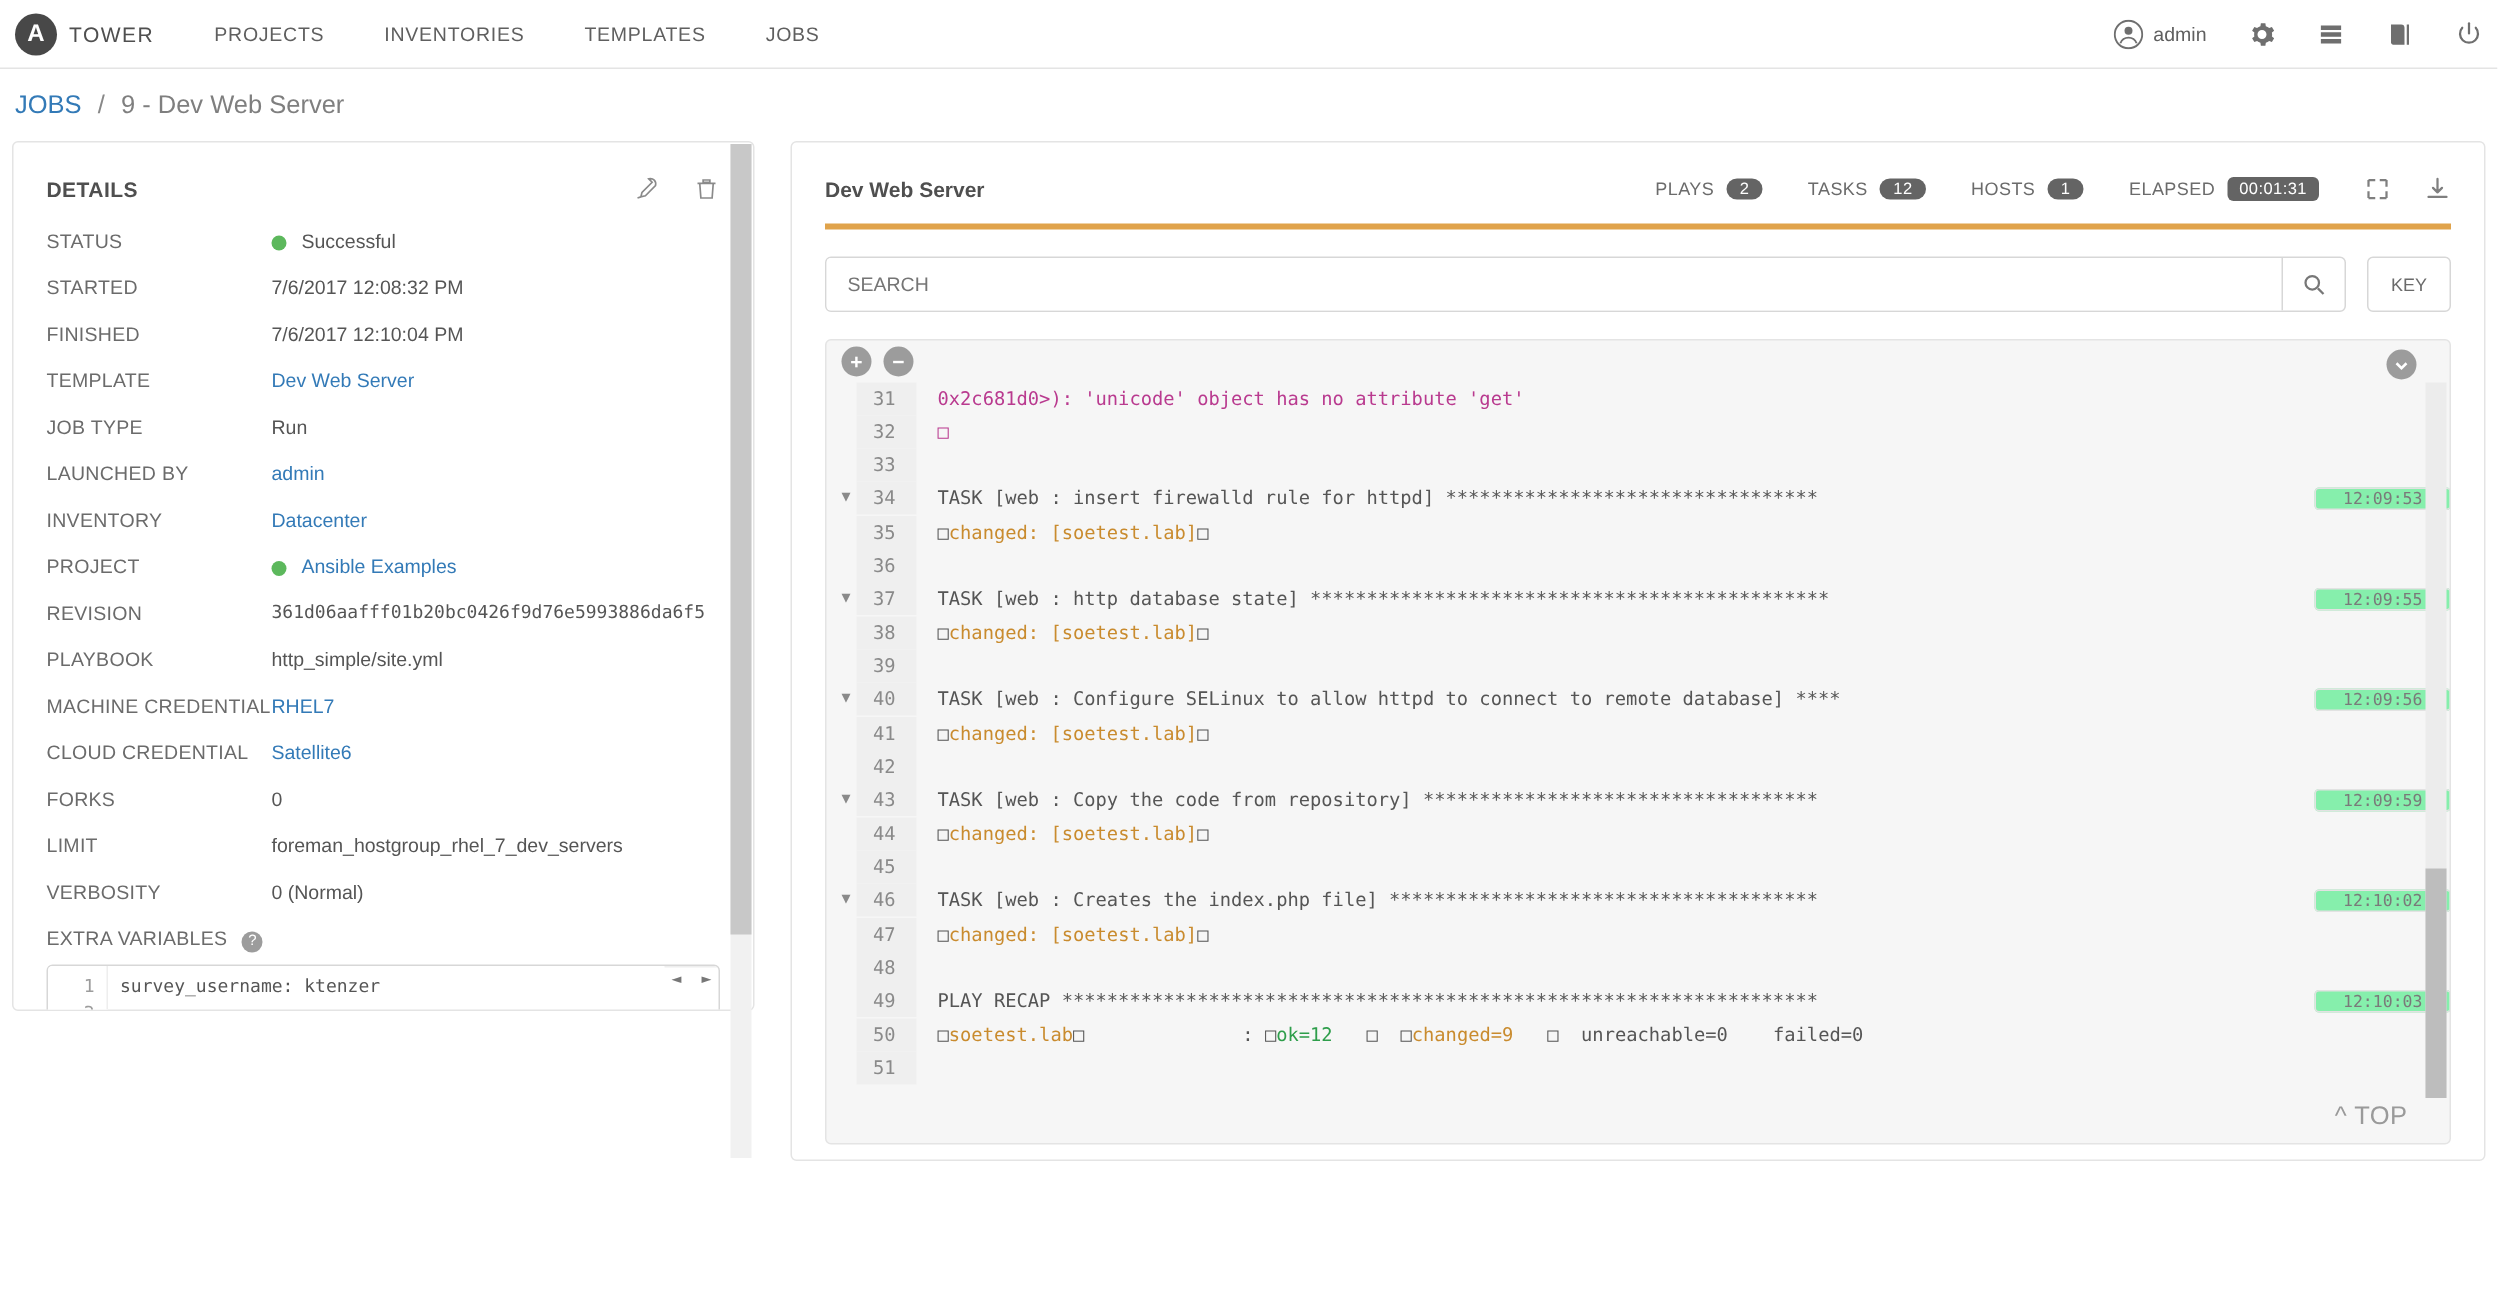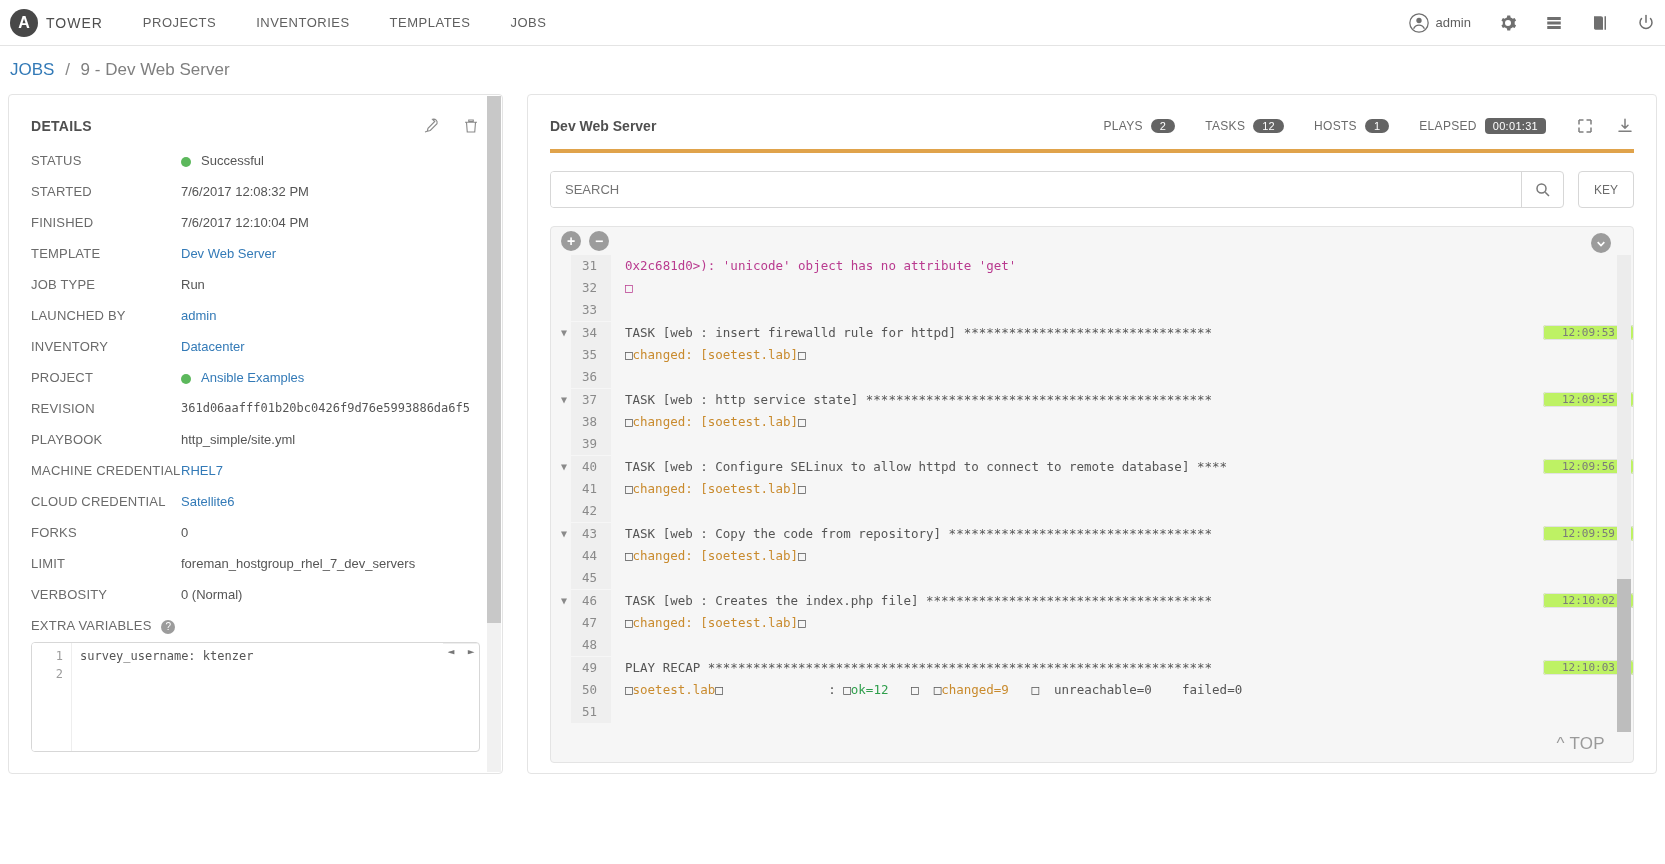--- a/index.html
+++ b/index.html
@@ -23,21 +23,21 @@
 .crumb { padding: 14px 10px 14px 10px; color: #7f7f7f; font-size: 17px; }
 .crumb a { color: #337ab7; }
 .crumb .sep { margin: 0 6px; color: #888; }
 
 
 .main { display: flex; gap: 24px; padding: 0 8px 14px 8px; }
 .panel { border: 1px solid #e4e4e4; border-radius: 4px; background: #fff; }
 
 
 .details-wrap { width: 495px; position: relative; }
-.details { height: 680px; overflow: hidden; padding: 22px 22px 10px 22px; position: relative; }
+.details { height: 580px; overflow: hidden; padding: 22px 22px 10px 22px; position: relative; }
 .details-header { display: flex; align-items: center; }
 .details-title { font-weight: 600; color: #4f4f4f; font-size: 14px; letter-spacing: .3px; }
 .details-actions { margin-left: auto; display: flex; gap: 22px; color: #8a8a8a; }
 .kv { display: flex; padding: 8px 0; align-items: flex-start; }
 .kv-label { width: 150px; color: #6b6b6b; font-size: 13px; letter-spacing: .2px; }
 .kv-value { flex: 1; color: #555; font-size: 13px; }
 .kv-value .link { color: #337ab7; }
 .status-dot { display: inline-block; width: 10px; height: 10px; border-radius: 50%; margin-right: 10px; vertical-align: middle; }
 .green { background: #5cb85c; }
 .help-icon { display:inline-flex; width:14px; height:14px; border-radius:50%; background:#9c9c9c; color:#fff; font-size:10px; align-items:center; justify-content:center; margin-left:6px; }
@@ -68,26 +68,26 @@
 .search-box { flex:1; display:flex; border:1px solid #d7d7d7; border-radius:4px; overflow:hidden;}
 .search-box input { flex:1; border:none; outline:none; padding:10px 14px; font-size:13px; color:#555;}
 .search-btn { width:42px; border-left:1px solid #d7d7d7; display:flex; align-items:center; justify-content:center; color:#777;}
 .key-btn { width:56px; border:1px solid #d7d7d7; border-radius:4px; display:flex; align-items:center; justify-content:center; color:#6b6b6b; font-size:12px;}
 
 .console { flex:1; margin-top:18px; border:1px solid #e4e4e4; border-radius:4px; background:#f6f6f6; position:relative; overflow:hidden;}
 .console-topbar { position:absolute; left:0; right:0; top:0; height:28px; display:flex; align-items:center; padding:0 10px; gap:8px; z-index:2;}
 .circle-btn { width:20px; height:20px; border-radius:50%; background:#9c9c9c; color:#fff; display:flex; align-items:center; justify-content:center; font-size:14px; font-weight:bold;}
 .scrolldown { position:absolute; right:22px; top:6px; width:20px; height:20px; border-radius:50%; background:#9c9c9c; }
 .console-body { position:absolute; left:0; right:0; top:0; bottom:0; padding-top:28px; overflow:hidden; font-family: Menlo, Consolas, monospace; font-size:12.5px; }
-.line { display:flex; align-items:center; line-height:22px;}
+.line { display:flex; align-items:flex-start; line-height:22px;}
 .chev-col { width:20px; text-align:center; color:#8a8a8a; font-size:10px; padding-left:6px;}
 .num-col { width:40px; text-align:right; color:#8a8a8a; padding-right:14px; background:#efefef;}
 .txt-col { flex:1; padding-left:14px; white-space:pre; color:#555;}
 .ts-col { width:90px; text-align:right; padding-right:10px;}
-.ts-badge { background:#bef264; border:1px solid #e2e2e2; border-radius:3px; padding:0 18px; font-size:11px; color:#7a7a7a;}
+.ts-badge { background:#86efac; border:1px solid #e2e2e2; border-radius:3px; padding:0 18px; font-size:11px; color:#7a7a7a;}
 .c-magenta { color:#b93a8f; }
 .c-orange { color:#c98b2e; }
 .c-green { color:#2e9e4b; }
 .sq { color:#555; }
 
 .console-vscroll { position:absolute; right:2px; top:28px; bottom:30px; width:14px; background:#ececec;}
 .console-vscroll .vthumb2 { position:absolute; left:0; right:0; bottom:0; height:32%; background:#bdbdbd; }
 .top-link { position:absolute; right:28px; bottom:8px; color:#9a9a9a; font-size:17px; letter-spacing:.3px;}
 </style>
 </head>
@@ -334,21 +334,21 @@
           </div>
           <div class="line">
             <div class="chev-col"></div>
             <div class="num-col">36</div>
             <div class="txt-col"><span> </span></div>
             <div class="ts-col"></div>
           </div>
           <div class="line">
             <div class="chev-col">▼</div>
             <div class="num-col">37</div>
-            <div class="txt-col"><span>TASK [web : http service state] **********************************************</span></div>
+            <div class="txt-col"><span>TASK [web : http database state] **********************************************</span></div>
             <div class="ts-col"><span class="ts-badge">12:09:55</span></div>
           </div>
           <div class="line">
             <div class="chev-col"></div>
             <div class="num-col">38</div>
             <div class="txt-col"><span class="sq">□</span><span class="c-orange">changed: </span><span class="c-orange">[soetest.lab]</span><span class="sq">□</span></div>
             <div class="ts-col"></div>
           </div>
           <div class="line">
             <div class="chev-col"></div>

